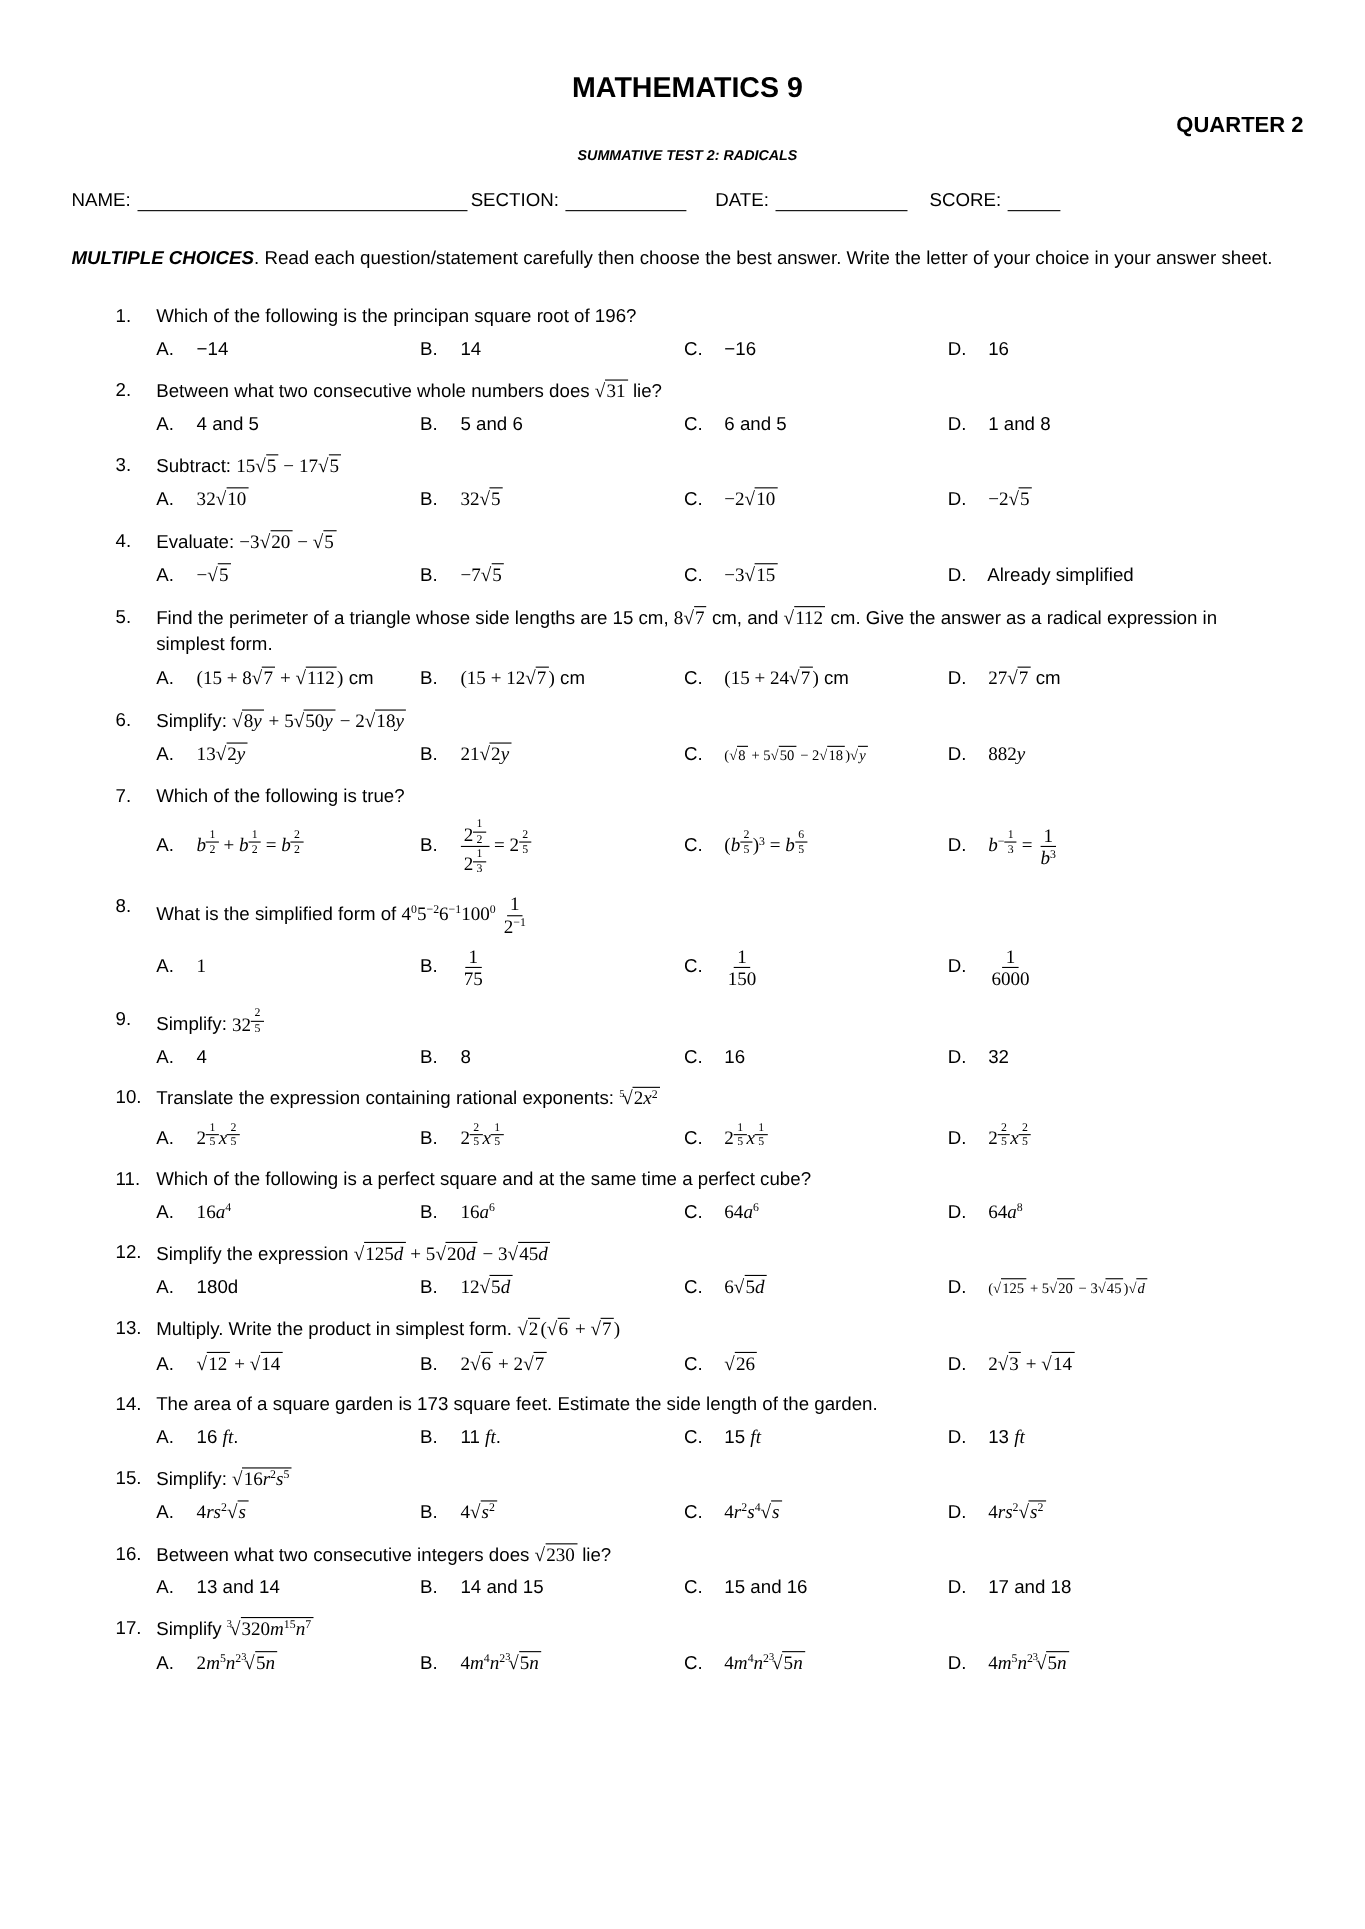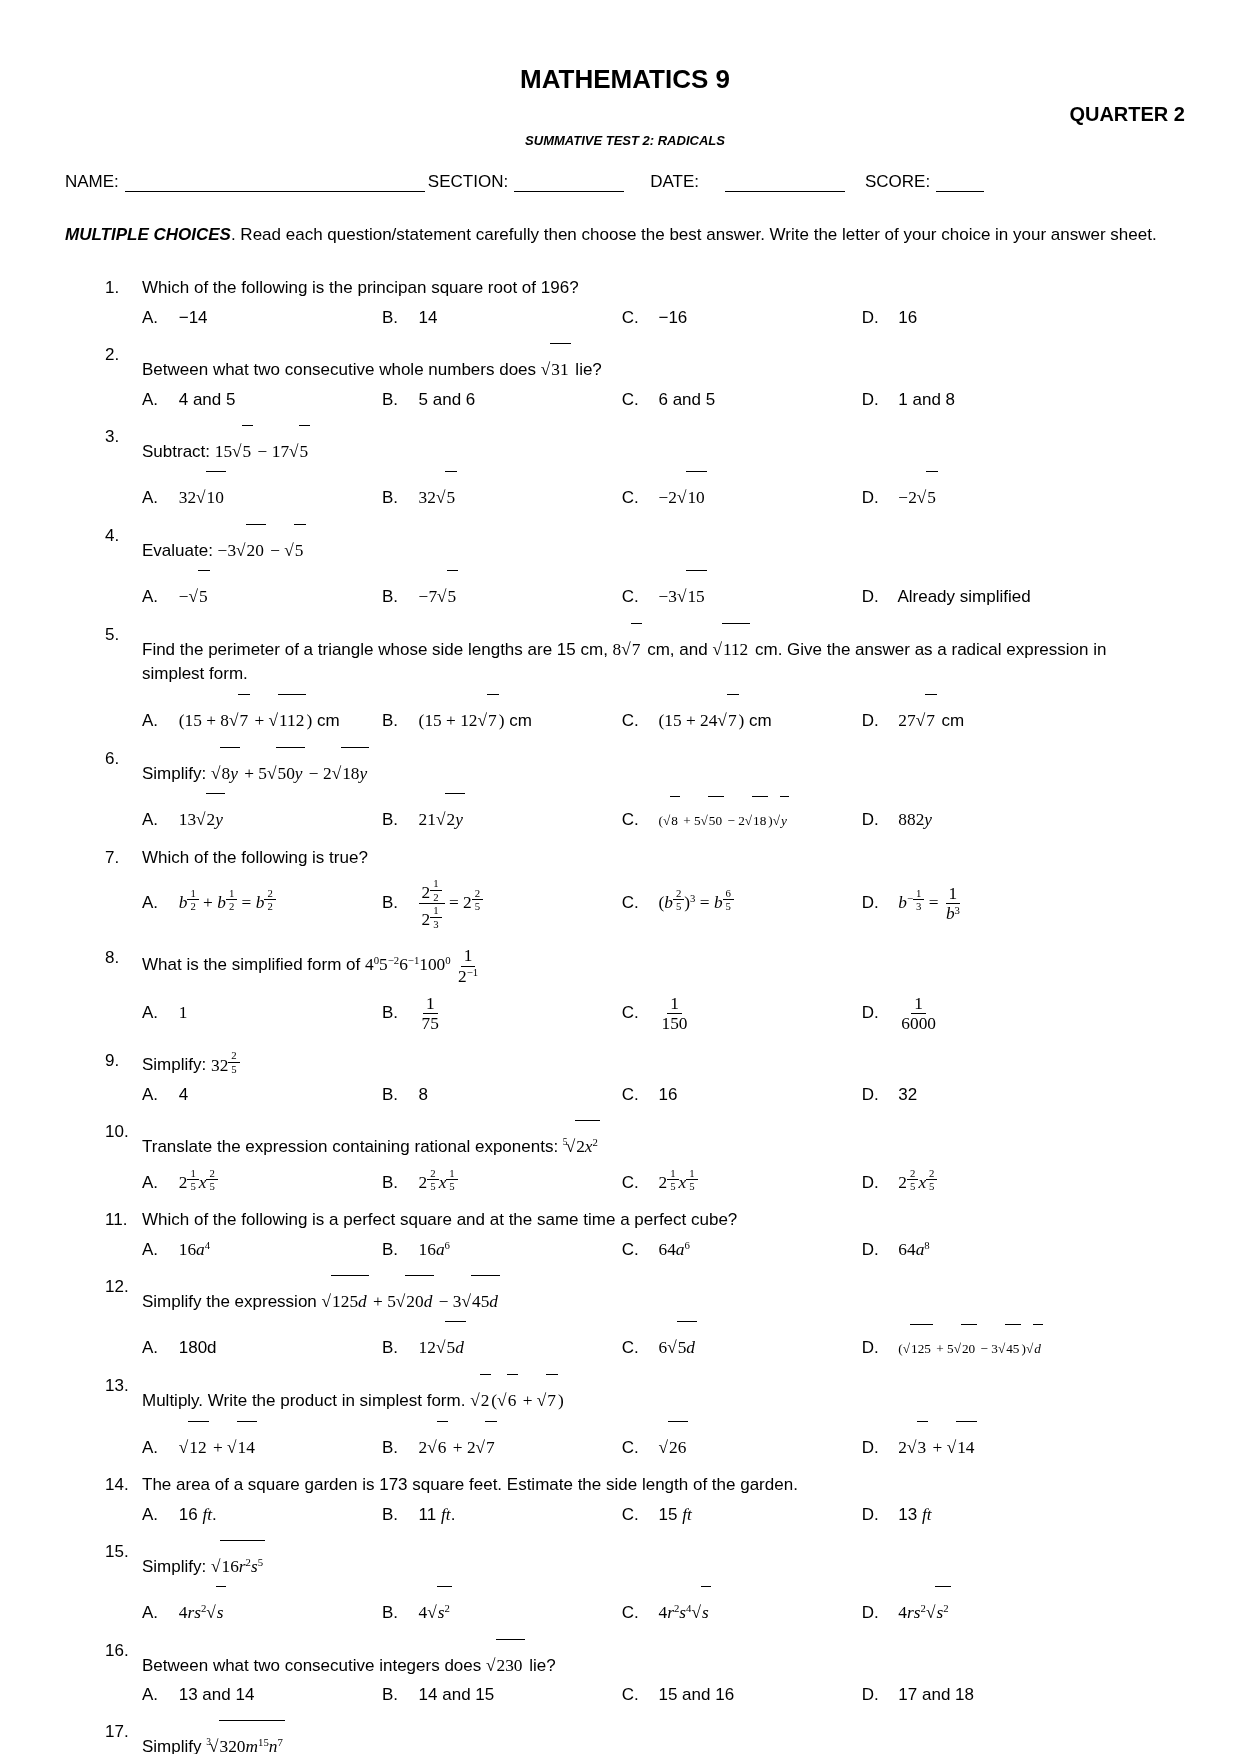--- a/index.html
+++ b/index.html
@@ -41,21 +41,21 @@
   .math { font-family:"Liberation Serif", serif; font-size:1.02em; }
   .mi   { font-style:italic; }
   .msup { display:inline-block; vertical-align:0.55em; font-size:0.62em; line-height:1; }
   .msup .frac { font-size:1em; }
   .frac { display:inline-flex; flex-direction:column; align-items:center; text-align:center;
           vertical-align:middle; line-height:1.15; }
   .fnum { border-bottom:1.2px solid #000; padding:0 3px; }
   .fden { padding:0 3px; }
   .root { white-space:nowrap; }
   .ridx { font-size:0.55em; vertical-align:0.8em; margin-right:-2px; }
-  .rbody{ display:inline-block; border-top:1.5px solid #000; padding:16px 2px 0 1px; line-height:1.18; }
+  .rbody{ display:inline-block; border-top:1.5px solid #000; padding:0 2px 0 1px; line-height:1.18; }
 </style>
 </head>
 <body>
 
 <div class="page">
 
   <div class="hdr">
     <div class="h-subject">MATHEMATICS 9</div>
     <div class="h-quarter">QUARTER 2</div>
     <div class="h-test">SUMMATIVE TEST 2: RADICALS</div>
@@ -65,21 +65,21 @@
   <span class="if-group" style="margin-left: 0px;">
     <span class="if-label">NAME:</span>
     <span class="if-blank" style="width: 300px;"></span>
   </span>
 
   <span class="if-group" style="margin-left: 3px;">
     <span class="if-label">SECTION:</span>
     <span class="if-blank" style="width: 110px;"></span>
   </span>
 
-  <span class="if-group" style="margin-left: 26px; gap: 20px;">
+  <span class="if-group" style="margin-left: 26px;">
     <span class="if-label">DATE:</span>
     <span class="if-blank" style="width: 120px;"></span>
   </span>
 
   <span class="if-group" style="margin-left: 20px; align-items: center;">
     <span class="if-label">SCORE:</span>
     <span class="if-blank" style="width: 48px;"></span>
   </span>
 </div>
 

